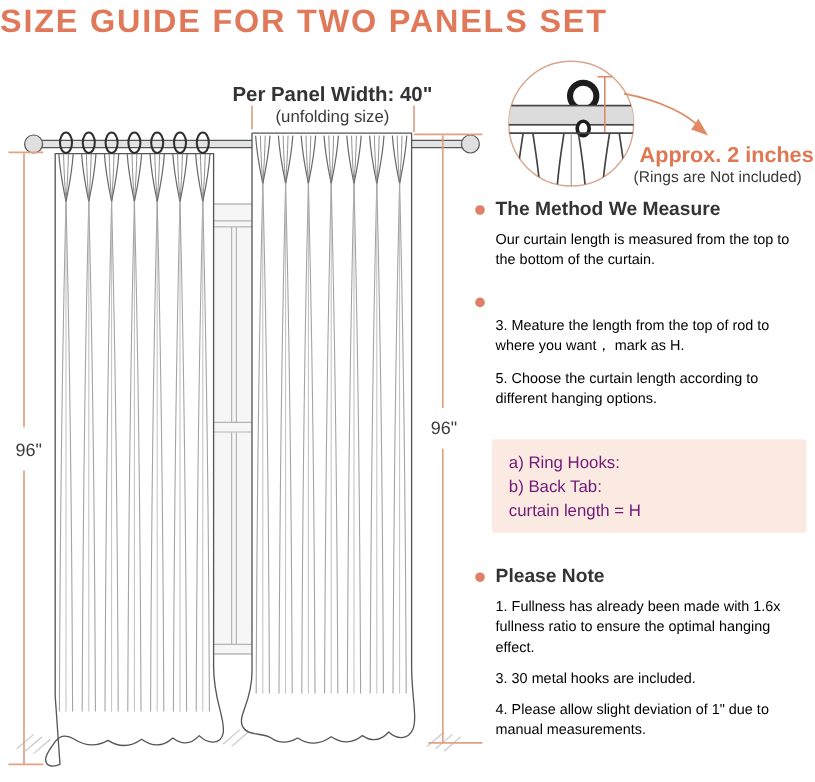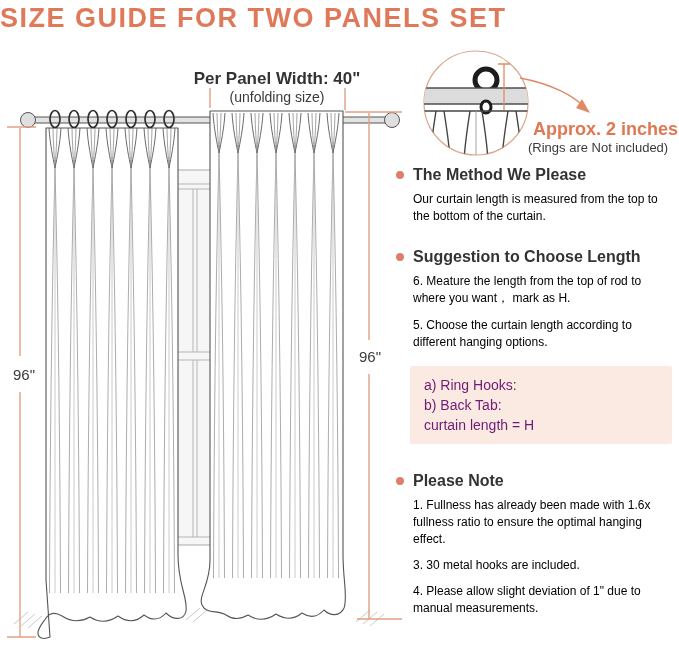--- a/index.html
+++ b/index.html
@@ -164,31 +164,30 @@
     <text x="528" y="152" font-size="13" fill="#3a3a3a">(Rings are Not included)</text>
   </svg>
 
   <h1 id="title">SIZE GUIDE FOR TWO PANELS SET</h1>
 
   <div class="col">
 
     <div class="sec" id="sec-method">
       <div class="sec-head">
         <span class="bullet"></span>
-        <h3>The Method We Please</h3>
+        <h3>The Method We Measure</h3>
       </div>
       <p>Our curtain length is measured from the top to the bottom of the curtain.</p>
     </div>
 
     <div class="sec" id="sec-suggestion">
       <div class="sec-head">
         <span class="bullet"></span>
-        <h3>Suggestion to Choose Length</h3>
       </div>
-      <p>6. Meature the length from the top of rod to where you want， mark as H.</p>
+      <p>3. Meature the length from the top of rod to where you want， mark as H.</p>
       <p>5. Choose the curtain length according to different hanging options.</p>
     </div>
 
     <div id="length-box">
       <div>a) Ring Hooks:</div>
       <div>b) Back Tab:</div>
       <div>curtain length = H</div>
     </div>
 
     <div class="sec" id="sec-note">

